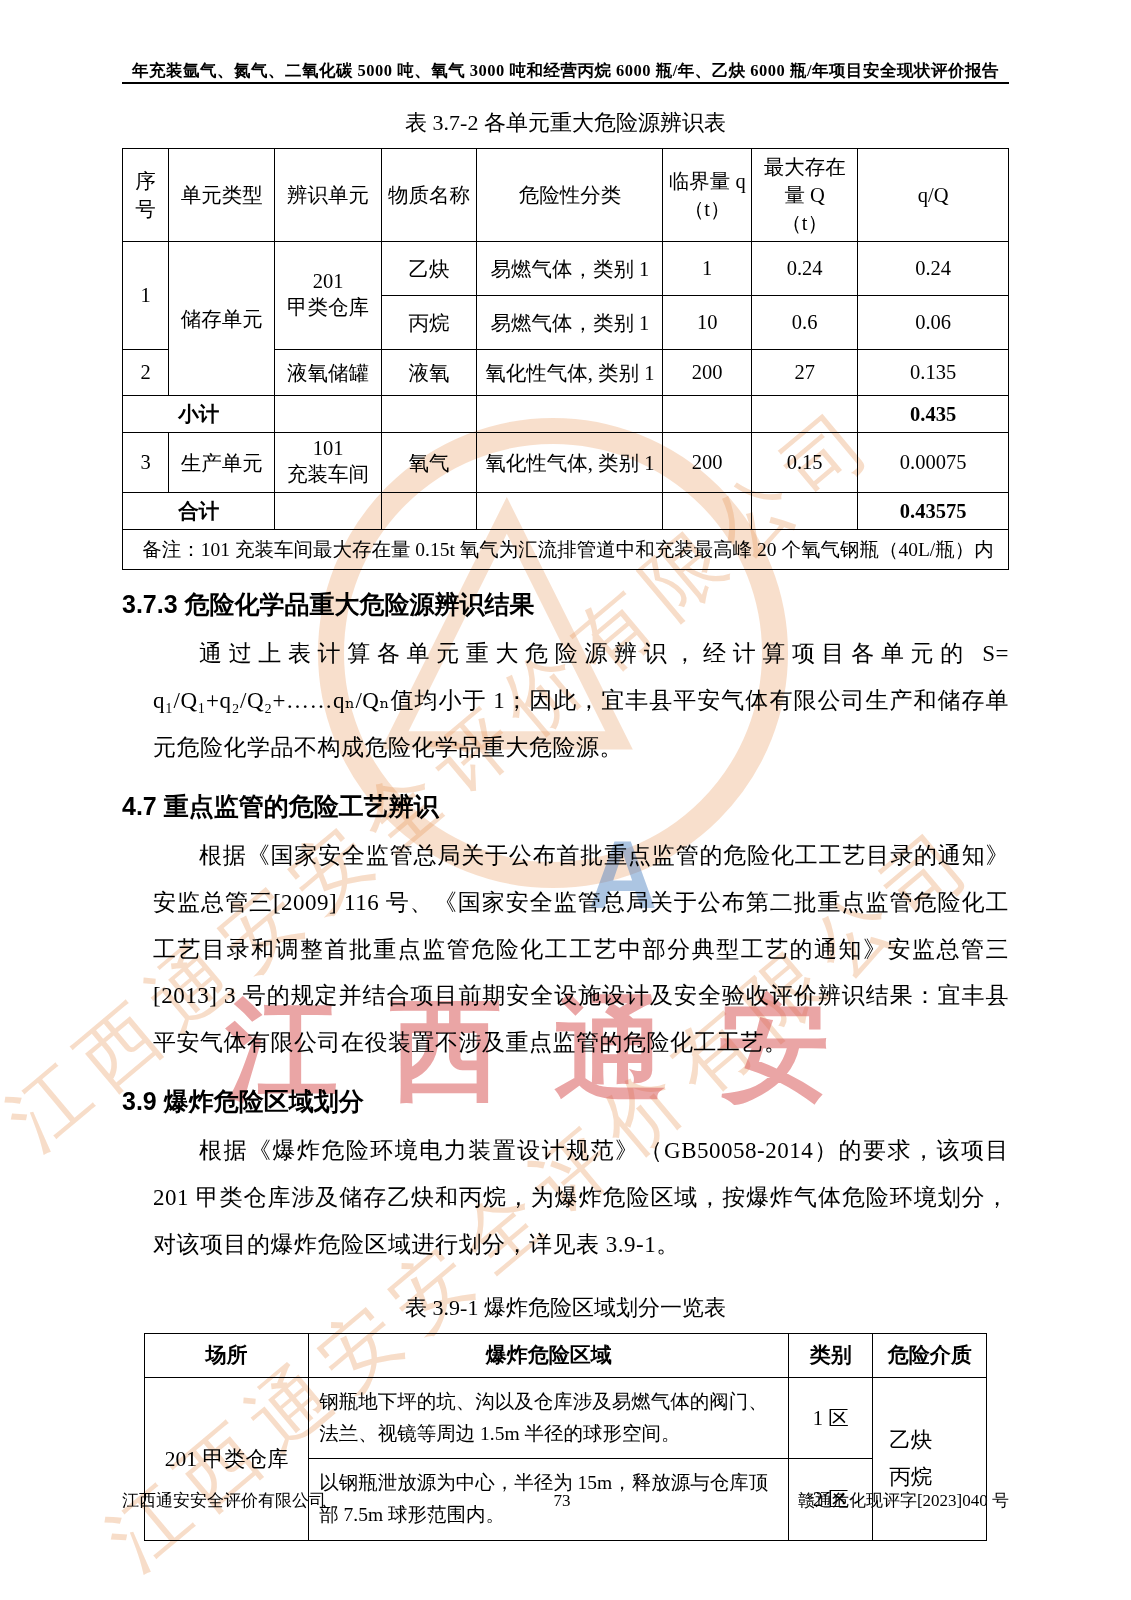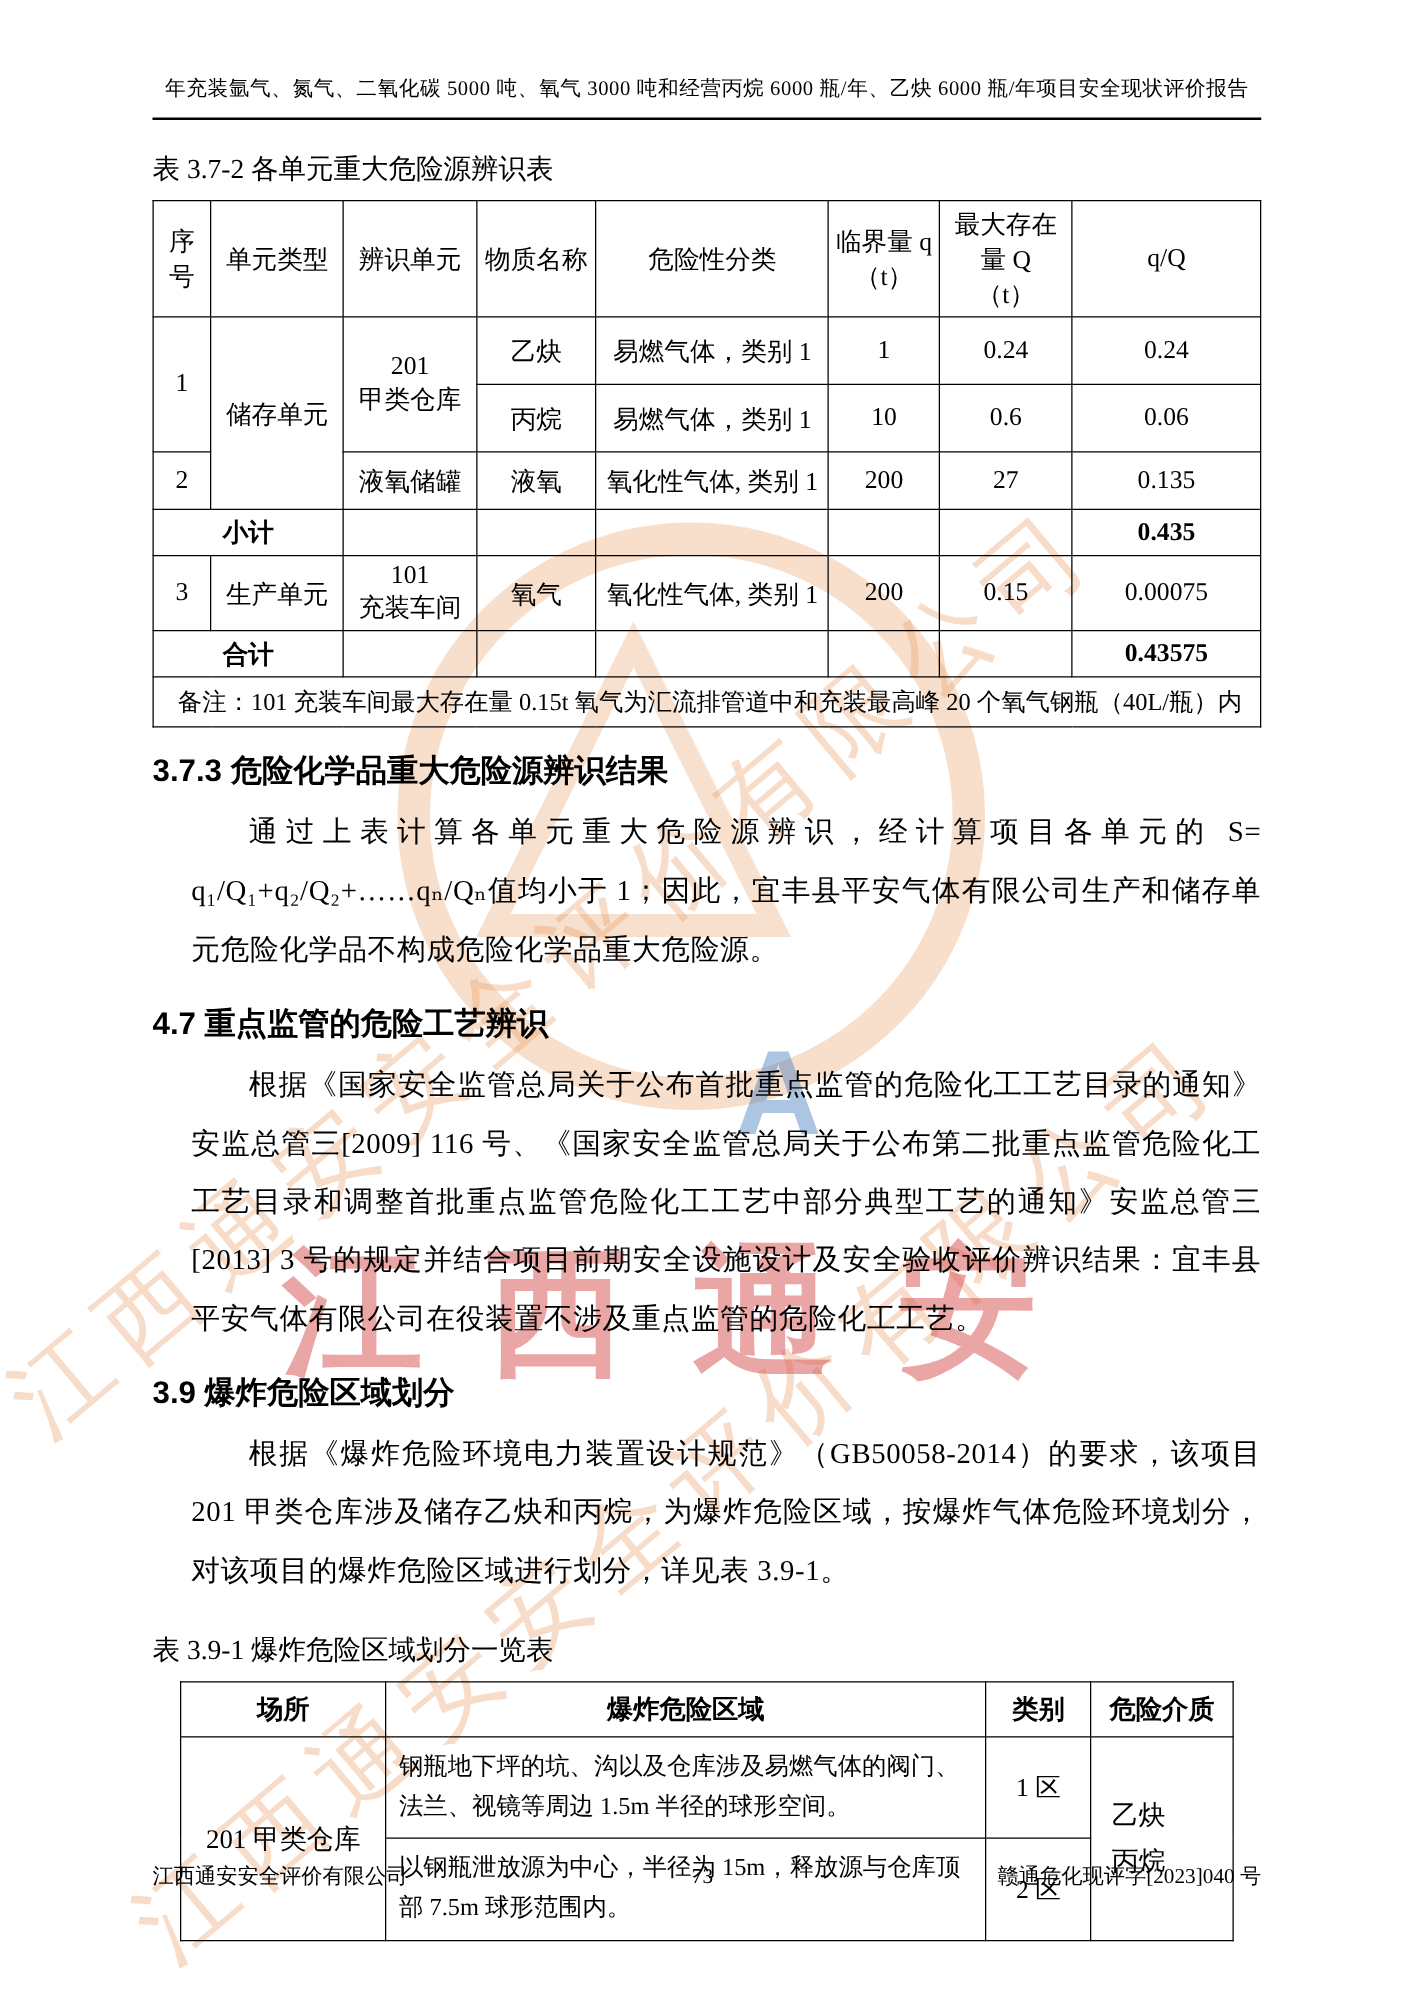--- a/index.html
+++ b/index.html
@@ -47,26 +47,25 @@
     position:absolute; left:226px; top:975px;
     font-size:112px; font-weight:bold; letter-spacing:52px;
     color:var(--wm-red,#d95c5c); opacity:.55;
     font-family:"Liberation Serif",serif;
   }
   
   .content { position:relative; z-index:1; padding:60px 122px 0 122px; }
   .doc-header {
     font-size:16.5px; letter-spacing:.5px;
     text-align:center;
-    padding-bottom:12px;
     border-bottom:2px solid #000;
-    font-weight:normal;
+    font-weight:bold;
   }
   .table-caption {
-    font-size:22px; margin:24px 0 10px 0;
+    text-align:center; font-size:22px; margin:24px 0 10px 0;
   }
   table { width:100%; border-collapse:collapse; table-layout:fixed; }
   th,td {
     border:1.8px solid #000;
     text-align:center; vertical-align:middle;
     font-size:20.5px; padding:4px 3px;
     white-space:pre-line;
     overflow:hidden;
   }
   th { font-weight:normal; }

